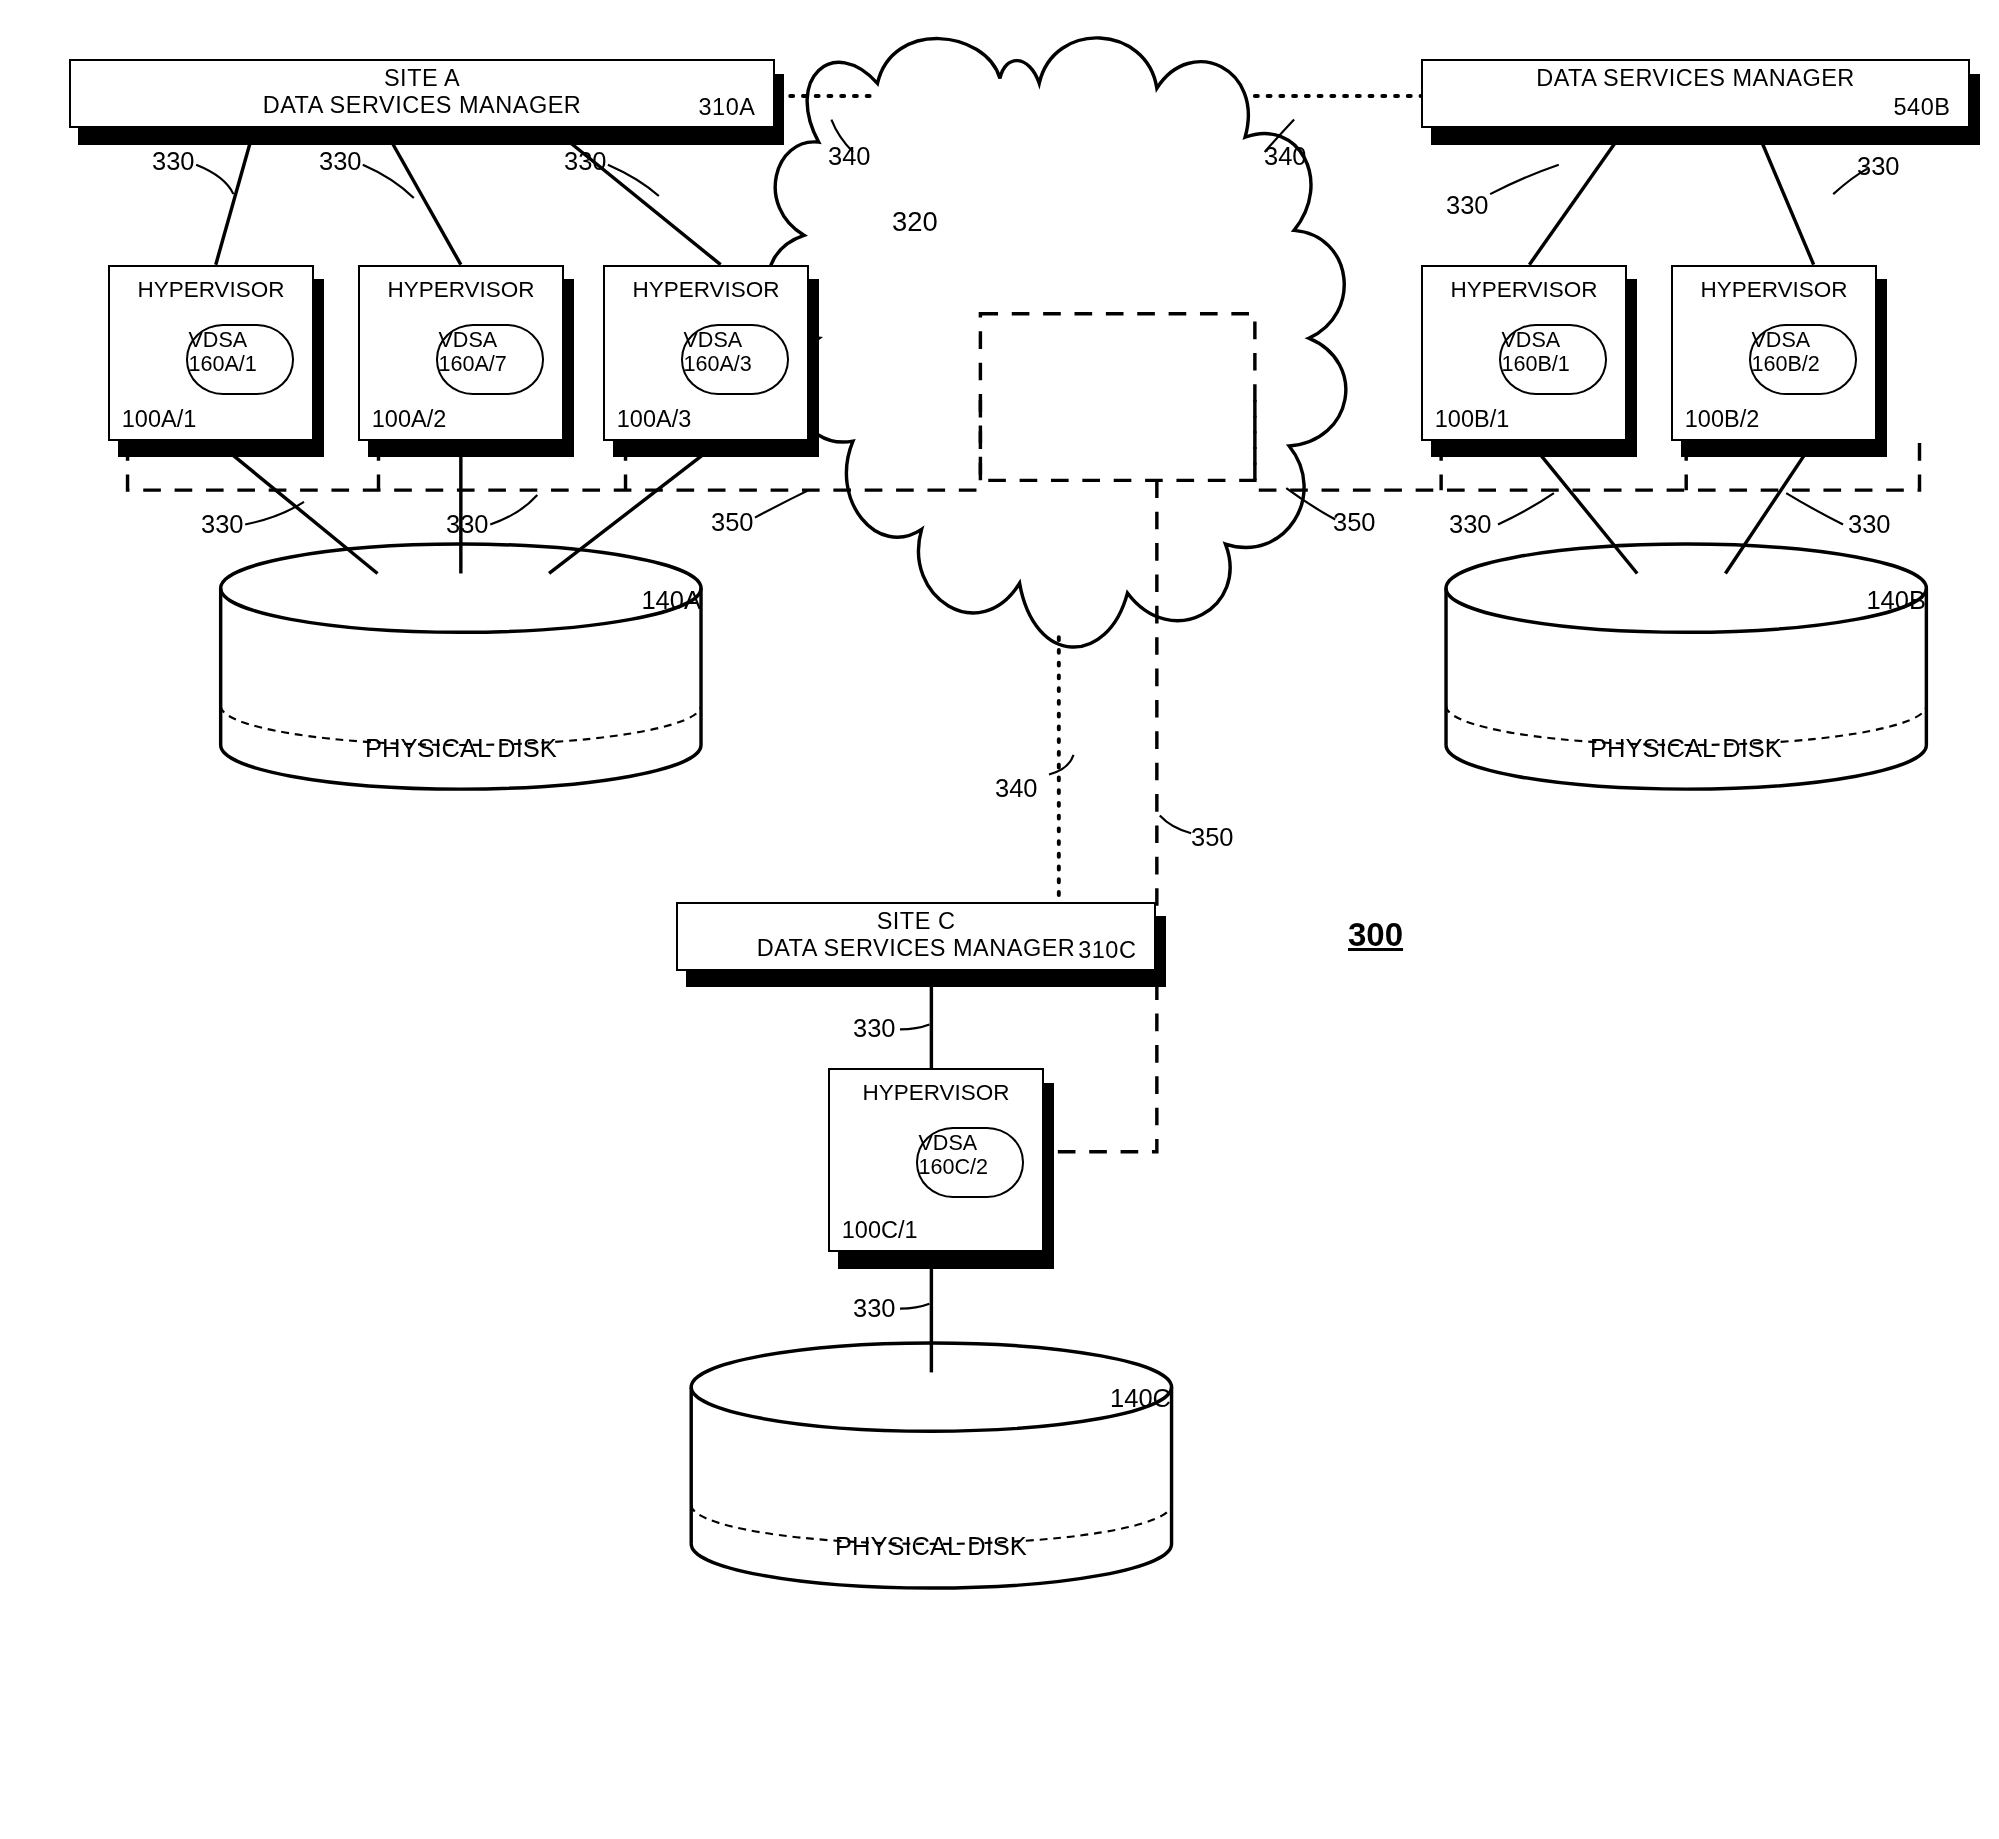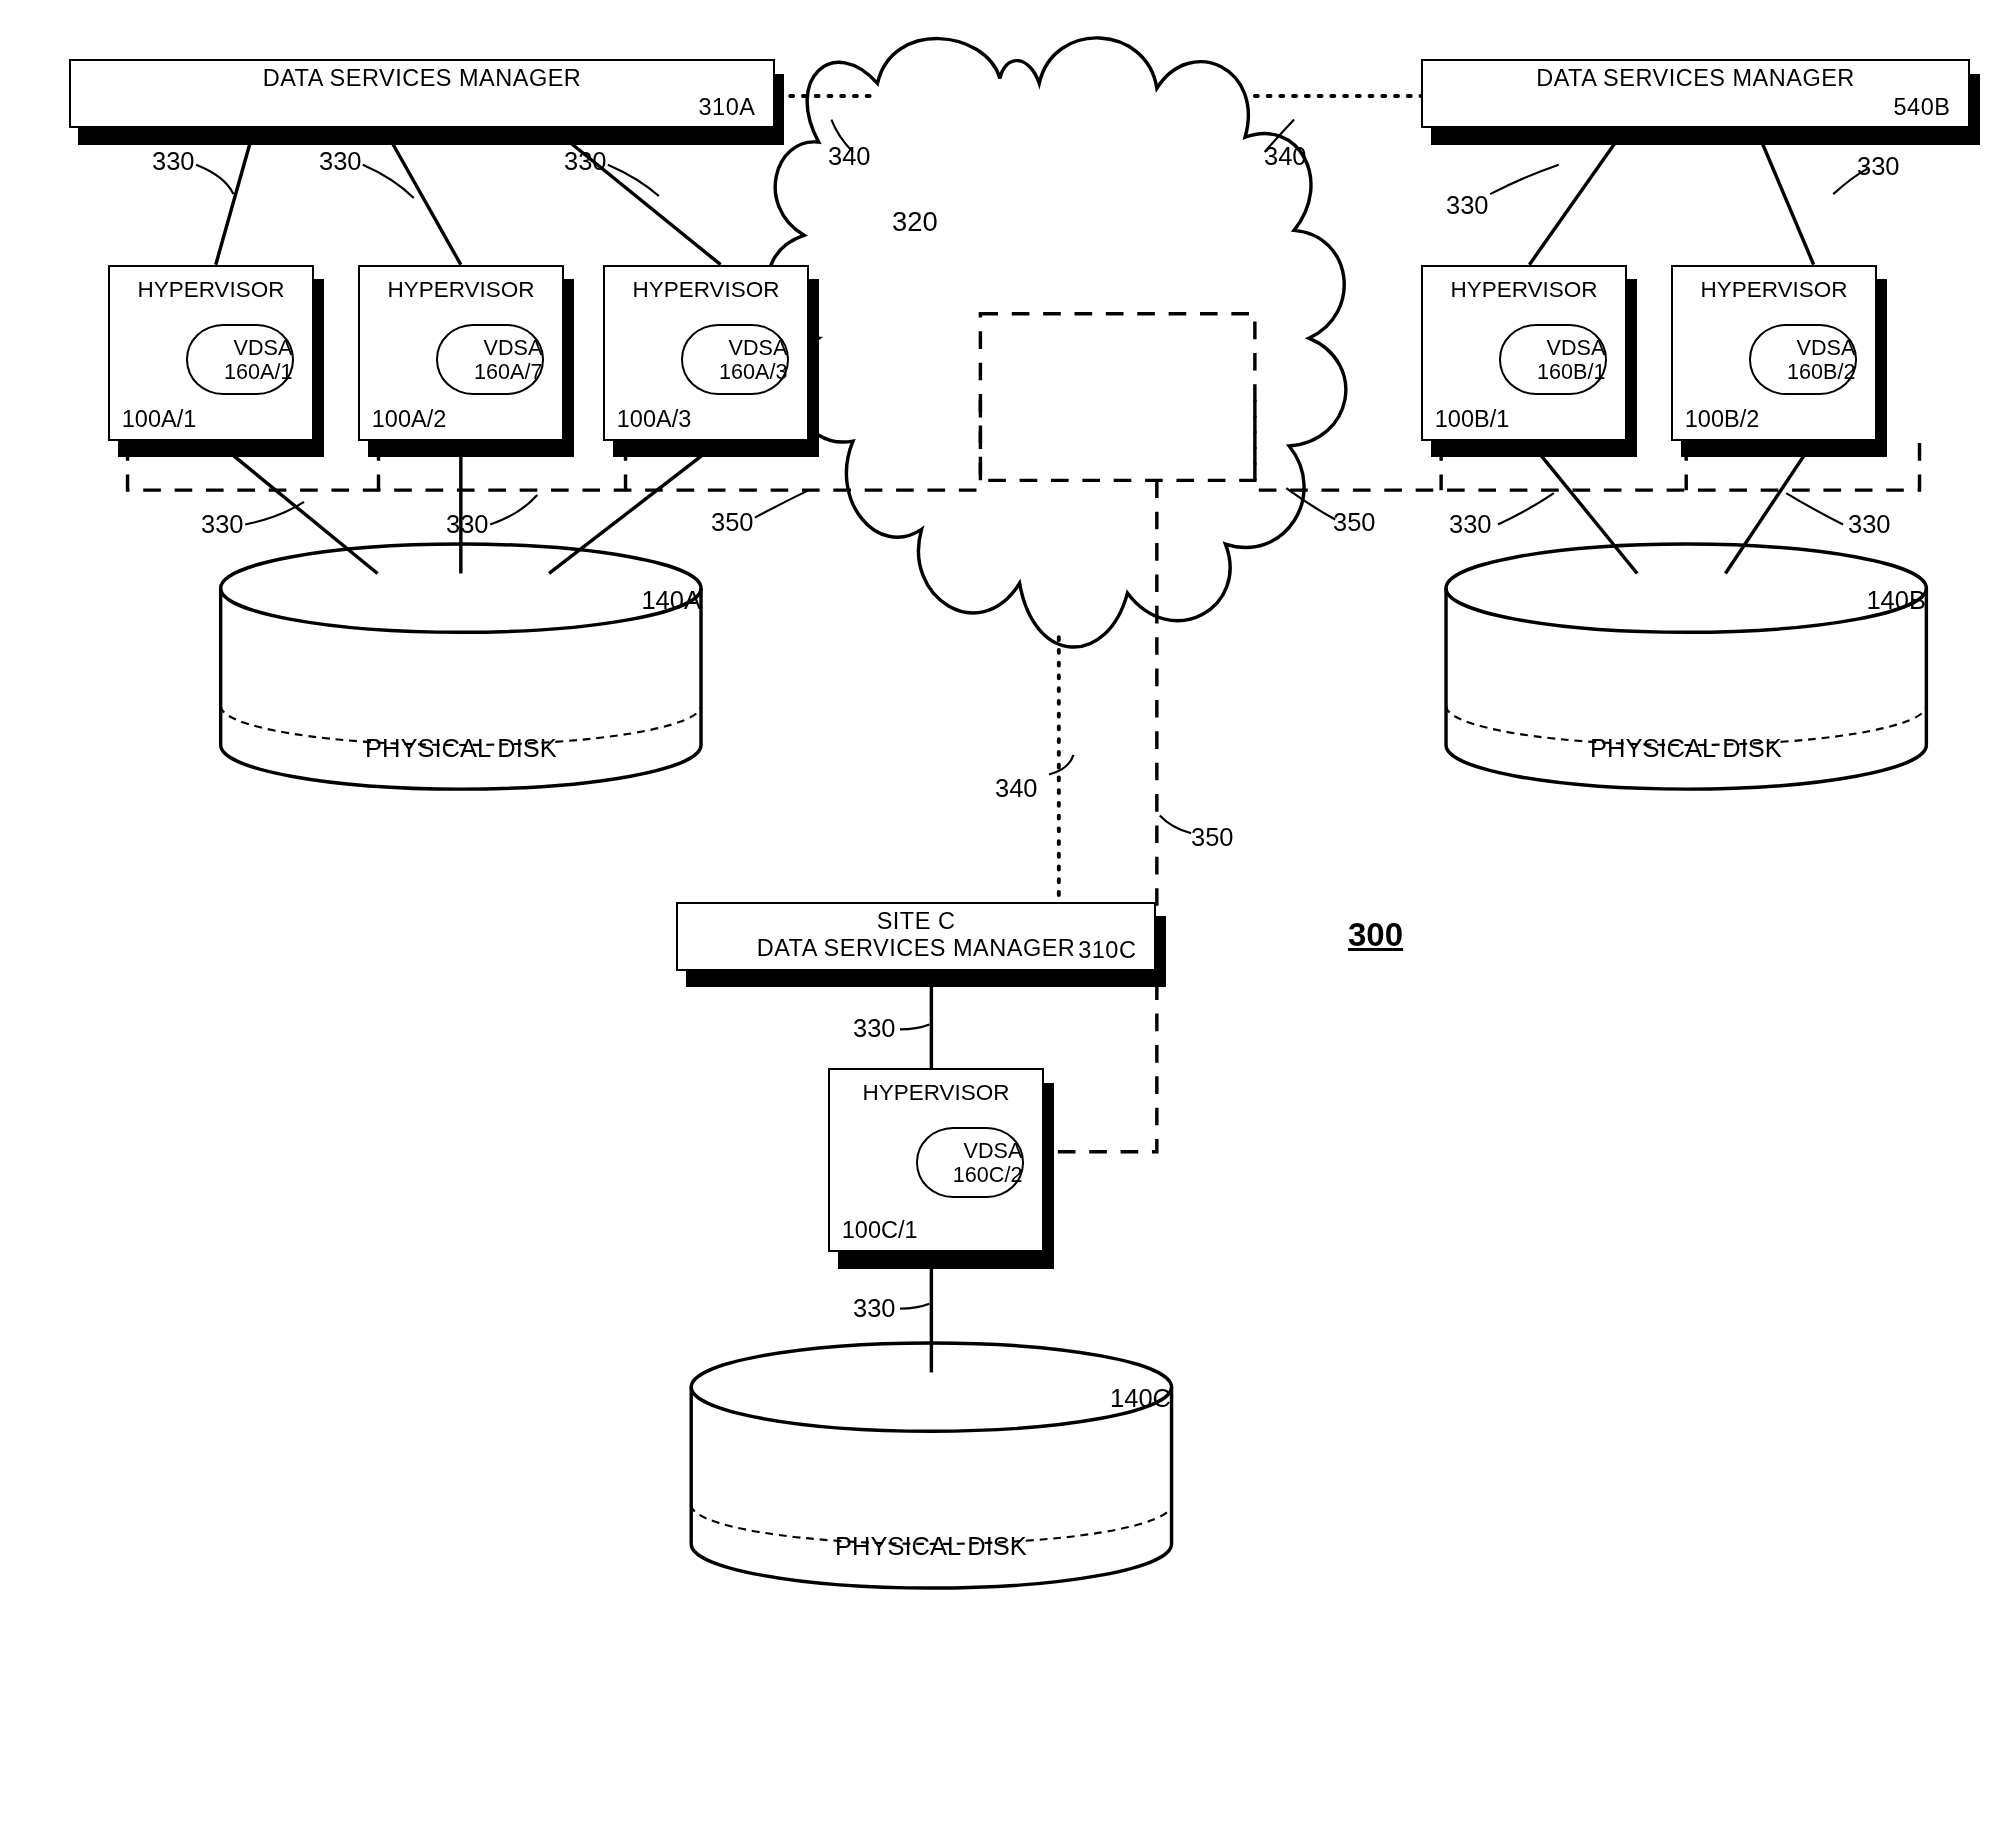--- a/index.html
+++ b/index.html
@@ -60,23 +60,23 @@
     position:absolute;
     left:11.8px; bottom:6px;
     font-size:23.5px;
   }
   .hv .vdsa {
     position:absolute;
     right:17.6px; top:57px;
     width:108px; height:71px;
     border:2.9px solid #000;
     border-radius:37px / 35px;
-    text-align:right;
+    text-align:left;
     font-size:21.6px;
-    padding-top:10px;
+    padding-top:2px;
     line-height:1.1;
   }
 
   
   .disk {
     position:absolute;
   }
   .disk .ref {
     position:absolute;
     width:100%;
@@ -216,20 +216,21 @@
 
     <ellipse class="solid" cx="950" cy="1415" rx="245" ry="45"></ellipse>
     <path class="solid" d="M705 1415 L705 1575"></path>
     <path class="solid" d="M1195 1415 L1195 1575"></path>
     <path class="solid" d="M705 1575 A245 45 0 0 0 1195 1575"></path>
     <path class="dashthin" d="M705 1535 A245 40 0 0 0 1195 1535"></path>
   </svg>
 
   <div class="dsm-shadow" style="left:78px; top:74px; width:706px; height:71px;"></div>
   <div class="dsm" style="left:69px; top:59px; width:706px; height:69px;">
+    <div>SITE A</div>
     <div>DATA SERVICES MANAGER</div>
     <div class="refnum">310A</div>
   </div>
 
   <div class="dsm-shadow" style="left:1431px; top:74px; width:549px; height:71px;"></div>
   <div class="dsm" style="left:1421px; top:59px; width:549px; height:69px;">
     <div>DATA SERVICES MANAGER</div>
     <div class="refnum">540B</div>
   </div>
 

